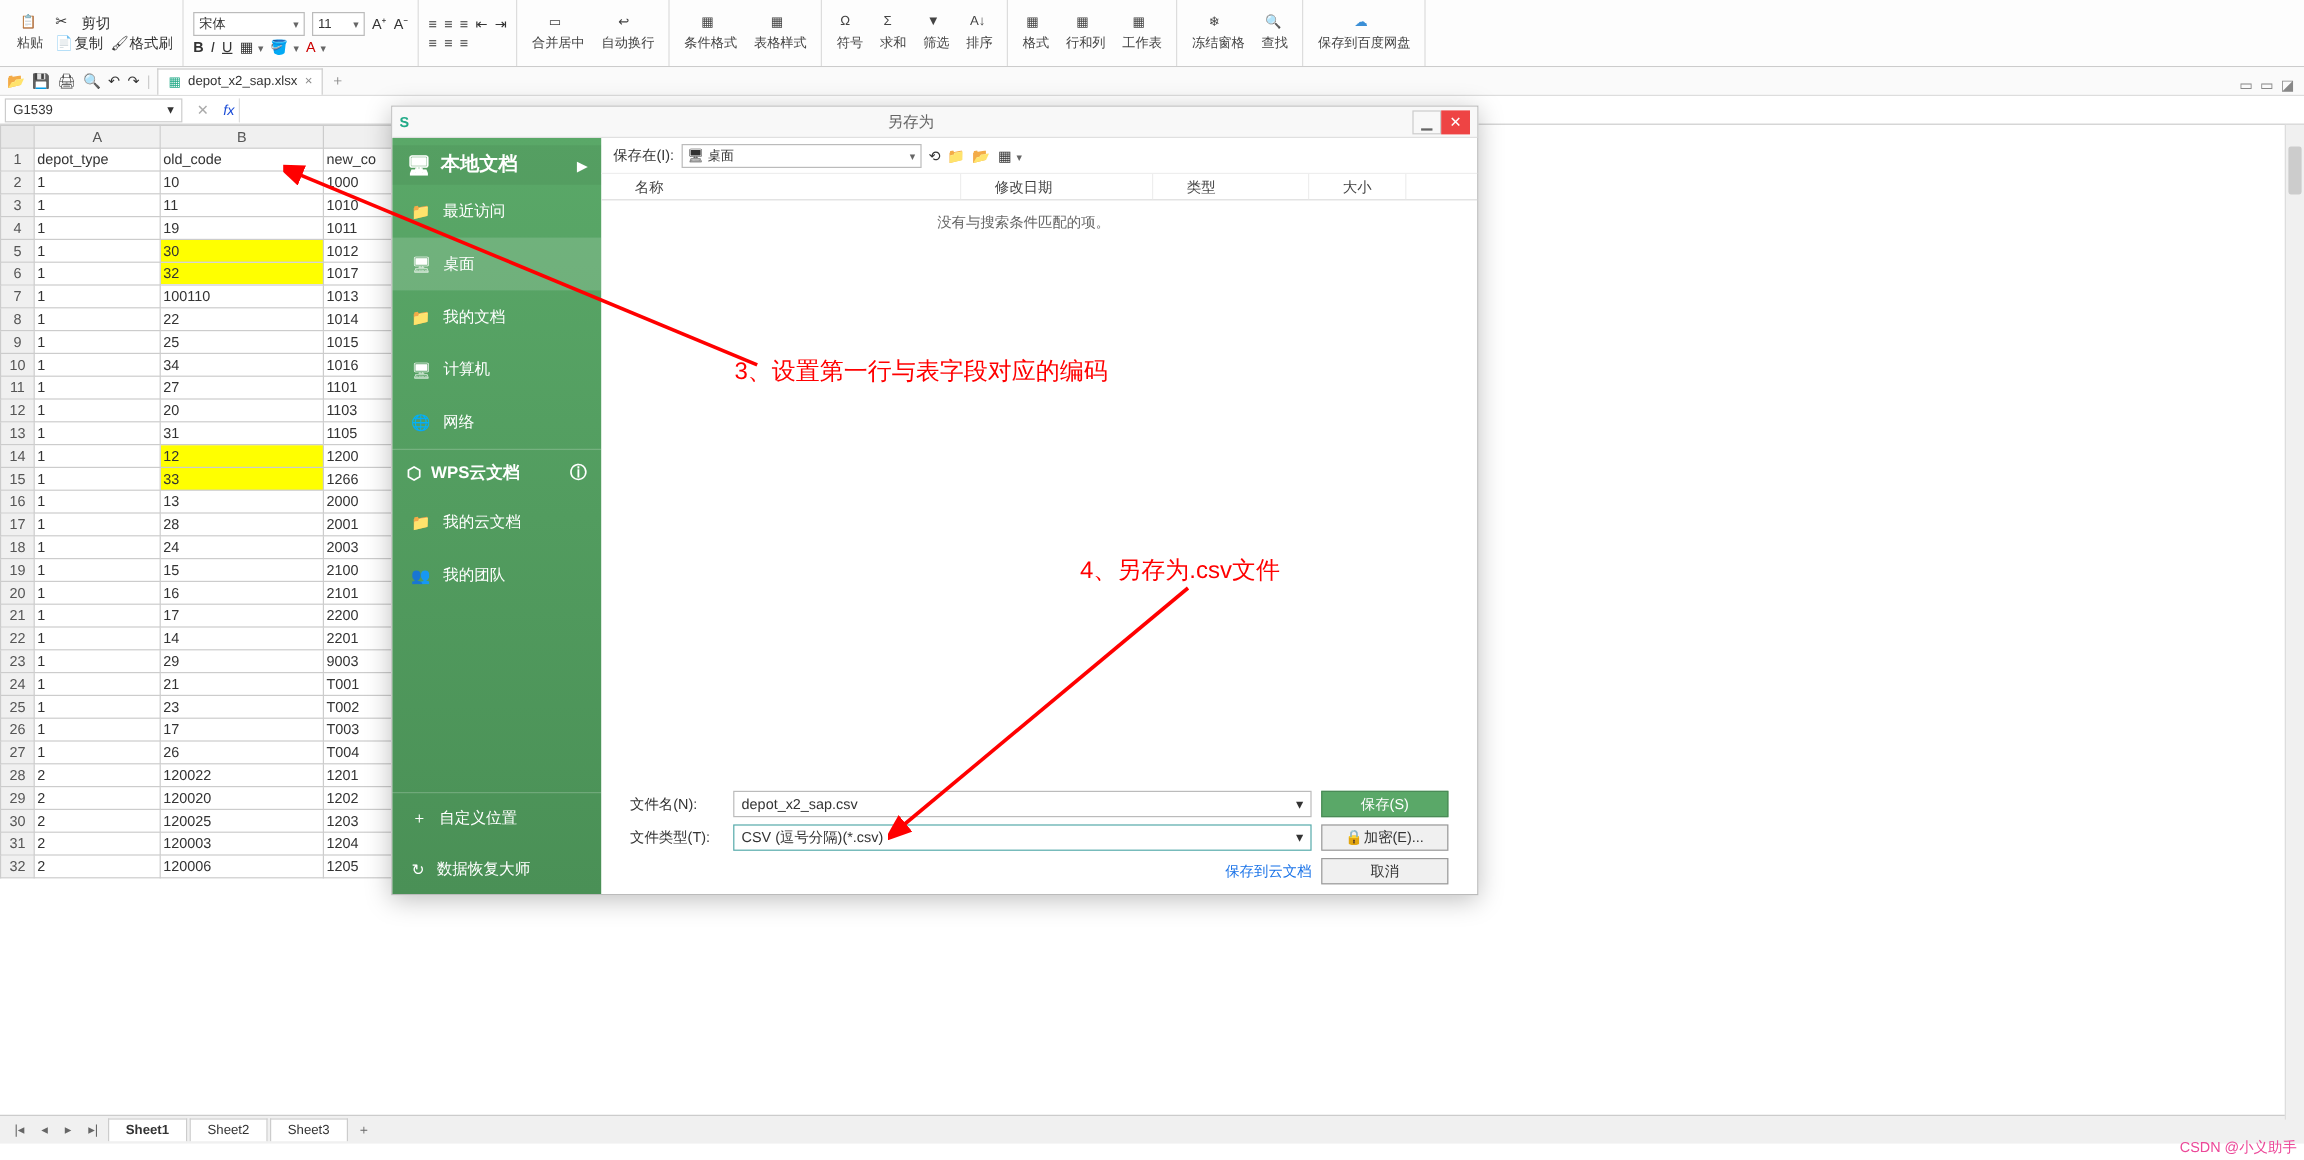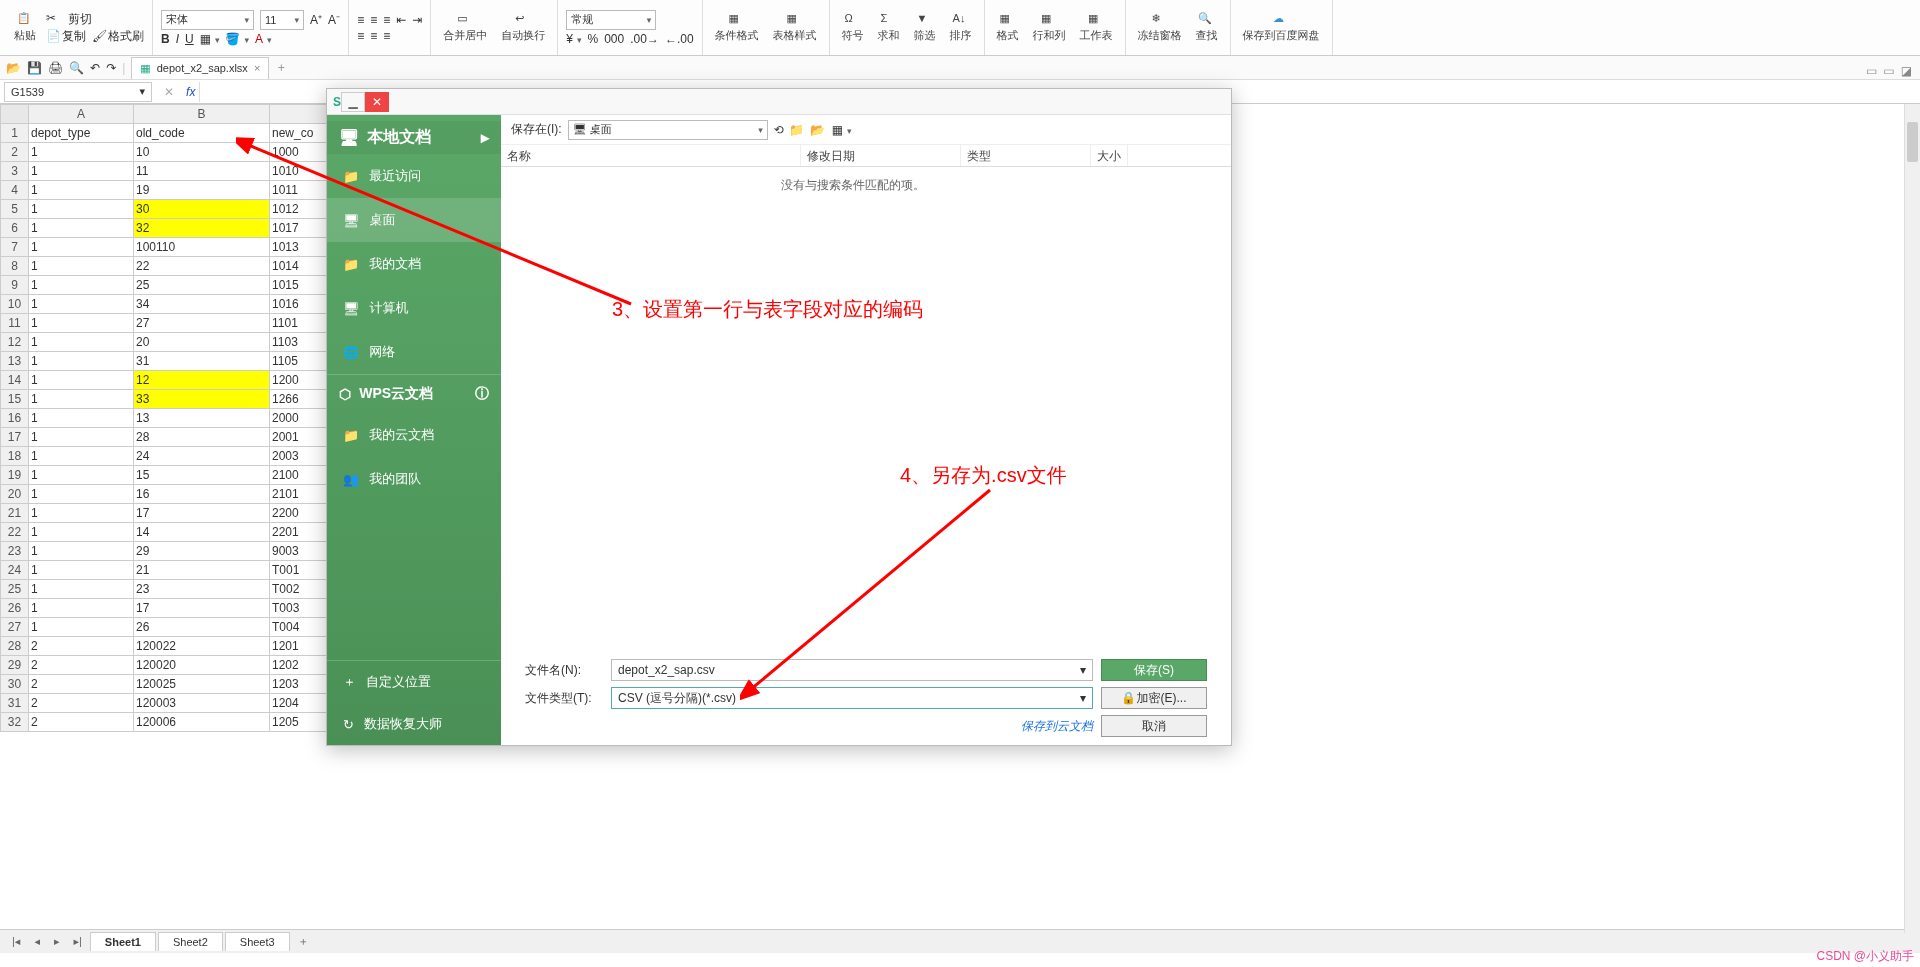--- a/index.html
+++ b/index.html
@@ -37,28 +37,28 @@
   .sb-head { font-size: 16px; font-weight: bold; display: flex; align-items: center; gap: 8px; padding: 6px 12px; background: rgba(0,0,0,.05); }
   .sb-item { height: 44px; display: flex; align-items: center; gap: 10px; padding: 0 16px; font-size: 13px; cursor: pointer; }
   .sb-item.sel { background: rgba(255,255,255,.15); }
   .sb-sec { font-size: 14px; font-weight: bold; padding: 10px 12px; display: flex; align-items: center; gap: 8px; border-top: 1px solid rgba(255,255,255,.2); }
   .sb-bottom { margin-top: auto; border-top: 1px solid rgba(255,255,255,.2); }
   .sb-btn { display: flex; align-items: center; gap: 10px; padding: 12px 16px; cursor: pointer; font-size: 13px; }
 
   .dlg-main { flex: 1; display: flex; flex-direction: column; }
   .savein { height: 30px; display: flex; align-items: center; gap: 6px; padding: 4px 10px; border-bottom: 1px solid #eee; }
   .listhdr { height: 22px; display: flex; border-bottom: 1px solid #ddd; font-size: 12px; color: #444; }
-  .listhdr > div { padding: 3px 6px; border-right: 1px solid #eee; }
+  .listhdr > div { padding: 3px 28px; border-right: 1px solid #eee; }
   .listbody { flex: 1; padding: 10px; color: #666; font-size: 12px; }
   .dlg-bot { padding: 8px 24px; display: flex; flex-direction: column; gap: 6px; }
   .brow { display: flex; align-items: center; gap: 8px; }
   .inp { flex: 1; height: 22px; border: 1px solid #bbb; padding: 0 6px; font-size: 12px; display: flex; align-items: center; justify-content: space-between; }
   .btn { width: 106px; height: 22px; border: 1px solid #999; background: #f0f0f0; display: flex; align-items: center; justify-content: center; font-size: 12px; cursor: pointer; }
   .btn.pri { background: #5aa868; color: #fff; border-color: #4a8a56; }
-  .link { color: #1a73e8; font-size: 12px; cursor: pointer; text-align: right; font-style: italic; }
+  .link { color: #1a73e8; font-size: 12px; cursor: pointer; text-align: right; }
   .close { width: 24px; height: 20px; background: #e44; color: #fff; display: flex; align-items: center; justify-content: center; cursor: pointer; }
   .min { width: 24px; height: 20px; border: 1px solid #ccc; display: flex; align-items: center; justify-content: center; cursor: pointer; color: #666; }
 
   .anno { position: absolute; color: #ff0000; font-size: 20px; z-index: 30; pointer-events: none; }
   .arrow { position: absolute; z-index: 25; pointer-events: none; }
 
   .sheettabs { height: 24px; border-top: 1px solid #ccc; background: #f0f0f0; display: flex; align-items: center; padding: 0 6px; gap: 2px; font-size: 11px; }
   .stab { padding: 3px 14px; border: 1px solid #ccc; border-bottom: none; background: #fff; cursor: pointer; }
   .stab.act { font-weight: bold; }
   .nav { padding: 0 6px; color: #666; cursor: pointer; }
@@ -122,30 +122,20 @@
   <div class="rgroup">
     <div class="rrow">
       <div class="ticon">
           <span class="ico">▭</span>
           <span>合并居中</span>
         </div>
       <div class="ticon">
           <span class="ico">↩</span>
           <span>自动换行</span>
         </div>
-    </div>
-  </div>
-  <div class="rgroup">
-    <div class="combo ddarr" style="width:90px">常规</div>
-    <div class="rrow">
-      <span class="ddarr">¥</span>
-      <span>%</span>
-      <span>000</span>
-      <span>.00→</span>
-      <span>←.00</span>
     </div>
   </div>
   <div class="rgroup">
       <div class="rrow">
     <div class="ticon">
           <span class="ico">▦</span>
           <span>条件格式</span>
         </div>
     <div class="ticon">
           <span class="ico">▦</span>
@@ -678,20 +668,21 @@
     </table>
 </div>
 
 <div class="scrolly">
     <div class="thumb"></div>
   </div>
 
 <div class="dialog">
   <div class="dlg-title">
     <span style="color:#2a8;font-weight:bold">S</span>
+    <span class="t">另存为</span>
     <span class="min">▁</span>
     <span class="close">✕</span>
   </div>
   <div class="dlg-body">
     <div class="sidebar">
       <div class="sb-head">
           <span>🖥</span>
           <span>本地文档</span>
           <span style="margin-left:auto">▸</span>
         </div>

